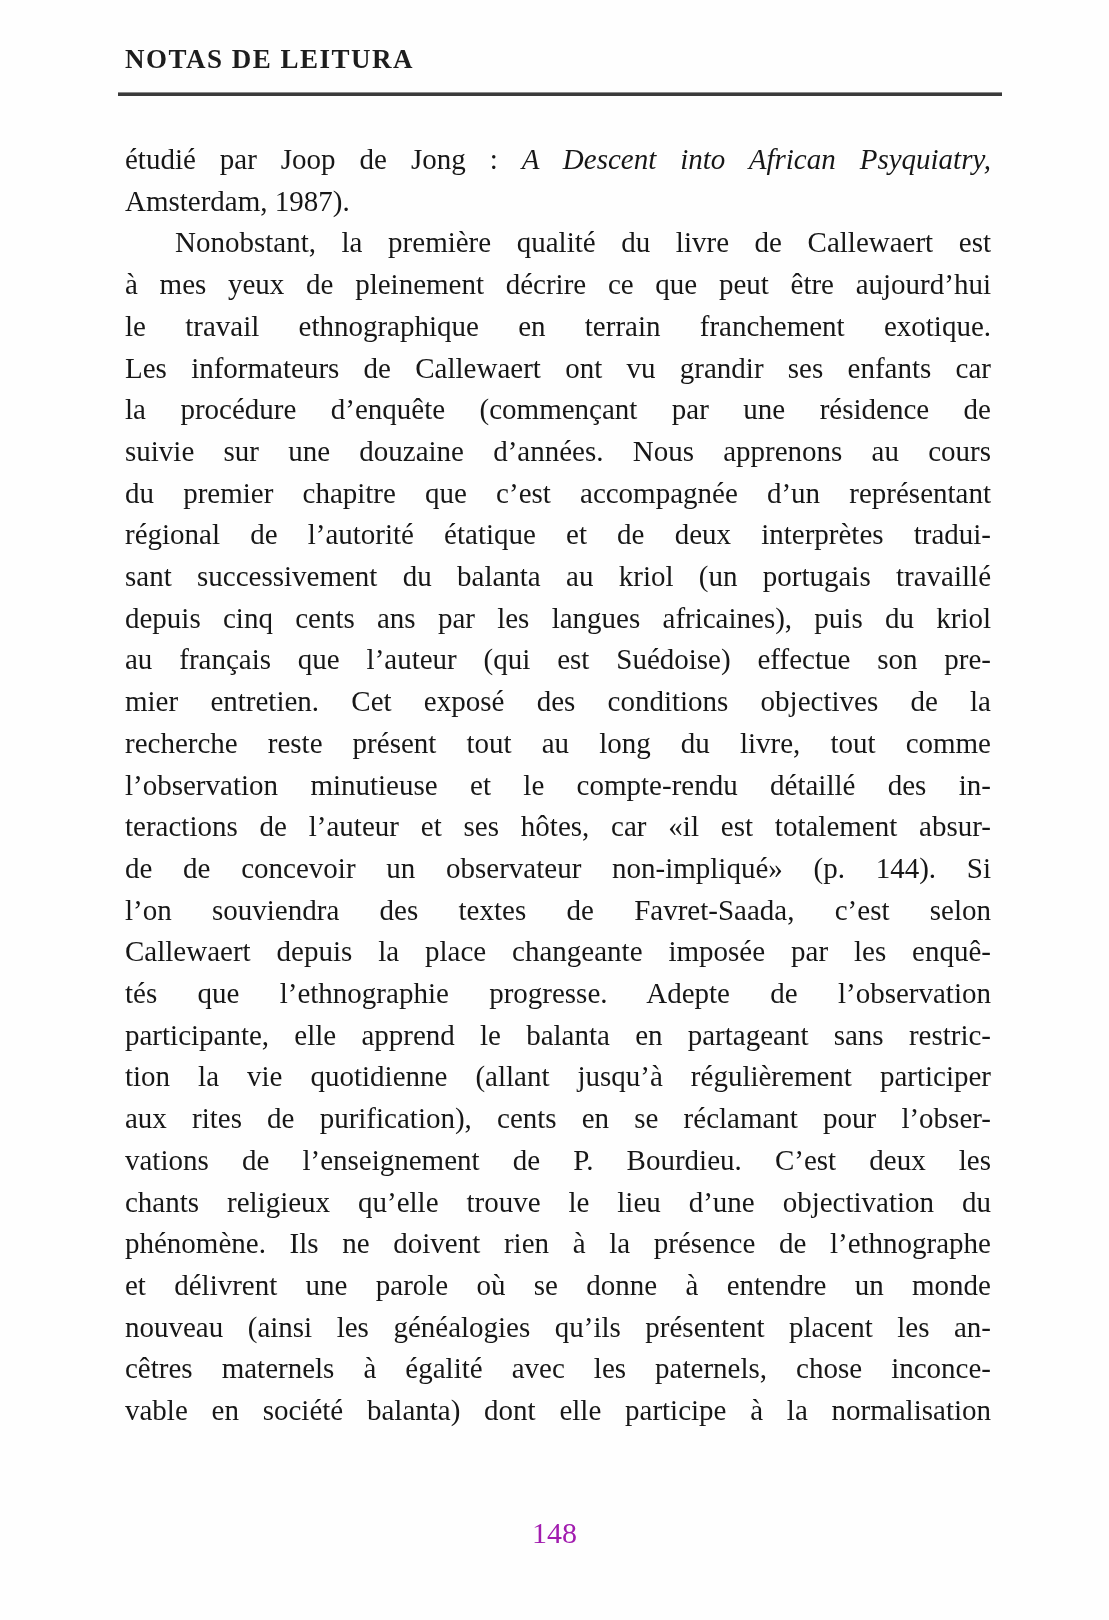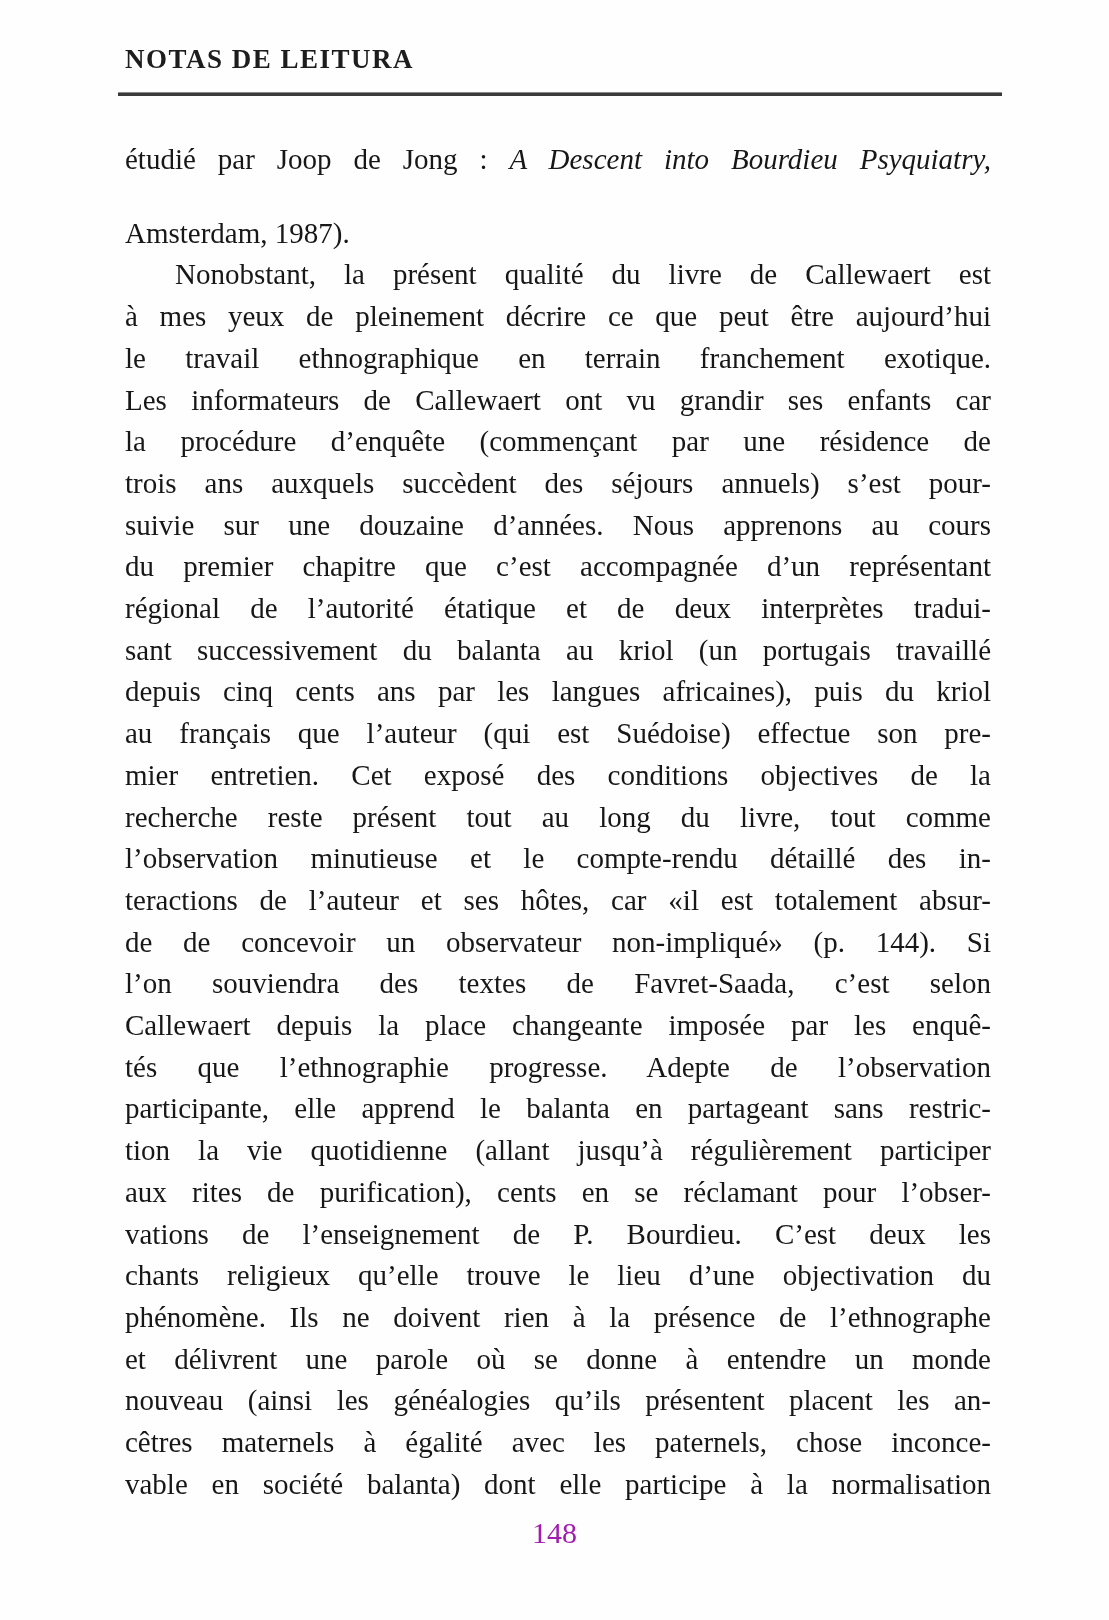--- a/index.html
+++ b/index.html
@@ -44,21 +44,20 @@
     color: #171717;
   }
   .line {
     text-align: justify;
     text-align-last: justify;
     white-space: normal;
   }
   .line.noj {
     text-align: left;
     text-align-last: left;
-    margin-top: 32px;
   }
   .line.indent {
     text-indent: 50px;
   }
   .italic {
     font-style: italic;
   }
   .page-number {
     position: absolute;
     left: 0;
@@ -73,30 +72,29 @@
 <body>
 
 <div class="page">
 
   <div class="running-head">NOTAS DE LEITURA</div>
 
   <div class="head-rule"></div>
 
   <div class="body-text">
     <div class="line">
-      <span>étudié par Joop de Jong : </span><span class="italic">A Descent into Bourdieu Psyquiatry,</span>
+      <span>étudié par Joop de Jong : </span><span class="italic">A Descent into African Psyquiatry,</span>
     </div>
     <div>
         <div class="line noj">Amsterdam, 1987).</div>
-        <div class="line indent">Nonobstant, la présent qualité du livre de Callewaert est</div>
+        <div class="line indent">Nonobstant, la première qualité du livre de Callewaert est</div>
         <div class="line">à mes yeux de pleinement décrire ce que peut être aujourd’hui</div>
         <div class="line">le travail ethnographique en terrain franchement exotique.</div>
         <div class="line">Les informateurs de Callewaert ont vu grandir ses enfants car</div>
         <div class="line">la procédure d’enquête (commençant par une résidence de</div>
-        <div class="line">trois ans auxquels succèdent des séjours annuels) s’est pour-</div>
         <div class="line">suivie sur une douzaine d’années. Nous apprenons au cours</div>
         <div class="line">du premier chapitre que c’est accompagnée d’un représentant</div>
         <div class="line">régional de l’autorité étatique et de deux interprètes tradui-</div>
         <div class="line">sant successivement du balanta au kriol (un portugais travaillé</div>
         <div class="line">depuis cinq cents ans par les langues africaines), puis du kriol</div>
         <div class="line">au français que l’auteur (qui est Suédoise) effectue son pre-</div>
         <div class="line">mier entretien. Cet exposé des conditions objectives de la</div>
         <div class="line">recherche reste présent tout au long du livre, tout comme</div>
         <div class="line">l’observation minutieuse et le compte-rendu détaillé des in-</div>
         <div class="line">teractions de l’auteur et ses hôtes, car «il est totalement absur-</div>

